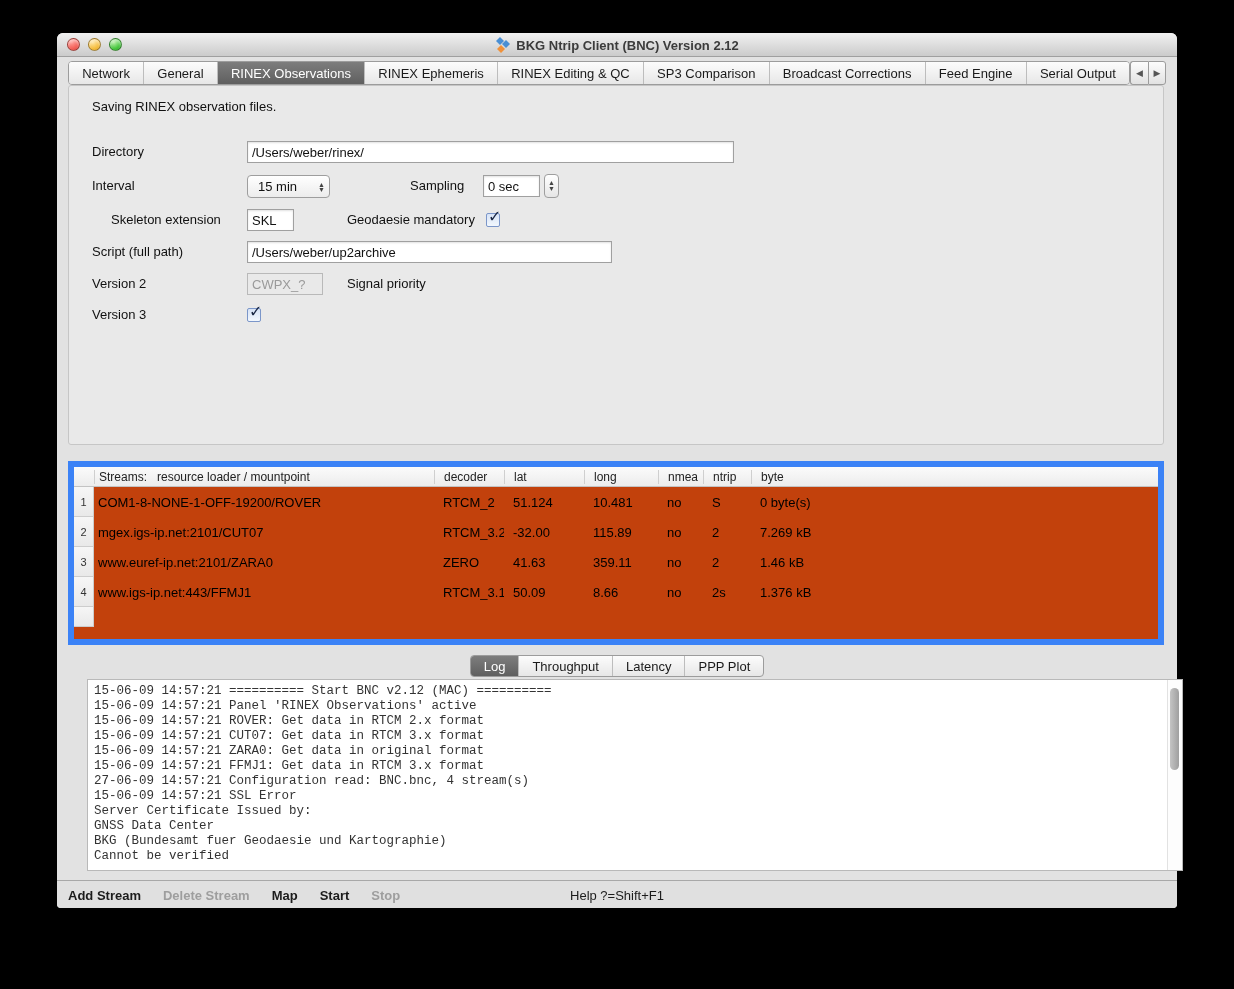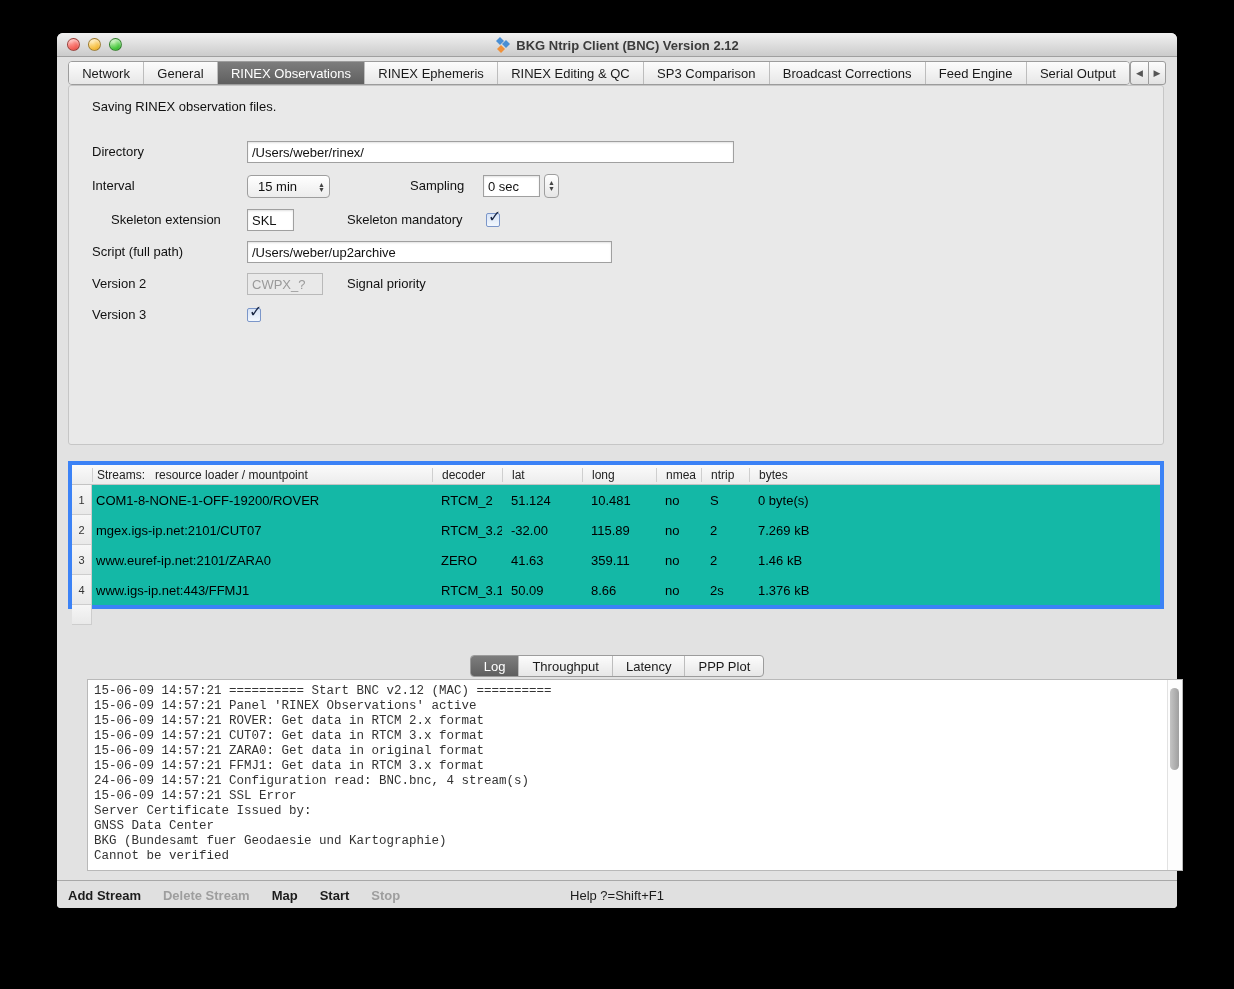--- a/index.html
+++ b/index.html
@@ -55,22 +55,22 @@
   .stepper { position:absolute; width:15px; height:24px; border:1px solid #9e9e9e;
     border-radius:4px; background:linear-gradient(#ffffff,#e6e6e6); display:flex;
     flex-direction:column; align-items:center; justify-content:center; font-size:7px;
     color:#444; line-height:6px; }
   .cbox { position:absolute; width:14px; height:14px; border:1px solid #7b96c9;
     border-radius:2px; background:linear-gradient(#d7e3f6,#f2f7fd); }
   .cbox .check { position:absolute; left:1px; top:-7px; font-size:16px; font-weight:bold;
     color:#16233f; }
 
   
-  .streams { position:absolute; left:11px; top:428px; width:1096px; height:148px;
-    border:4px solid #3b82f6; background:#14b8a6; }
+  .streams { position:absolute; left:11px; top:428px; width:1096px; height:184px;
+    border:6px solid #3b82f6; background:#c2410c; }
   .thead { display:flex; height:20px; background:linear-gradient(#fbfbfb,#ececec);
     border-bottom:1px solid #c3c3c3; font-size:12px; color:#222; align-items:center; }
   .th { border-left:1px solid #cfcfcf; height:14px; display:flex; align-items:center;
     padding-left:9px; white-space:pre; overflow:hidden; }
   .th.first { border-left:none; }
   .trow { display:flex; height:30px; align-items:stretch; font-size:13px; color:#000; }
   .numcell { width:20px; background:linear-gradient(#f6f6f6,#e9e9e9);
     border-right:1px solid #cdcdcd; border-bottom:1px solid #cdcdcd;
     display:flex; align-items:center; justify-content:center;
     font-size:11px; color:#333; }
@@ -169,21 +169,21 @@
   </div>
   <div class="flabel" style="left:353px; top:142px;">Sampling</div>
   <input class="tfield" style="left: 426px; top: 142px; width: 57px;" value="0 sec">
   <div class="stepper" style="left:487px; top:141px;">
     <span>▲</span>
     <span>▼</span>
   </div>
 
   <div class="flabel" style="left:22px; top:176px;margin-left:32px;">Skeleton extension</div>
   <input class="tfield" style="left: 190px; top: 176px; width: 47px;" value="SKL">
-  <div class="flabel" style="left:290px; top:176px;">Skeleton mandatory</div>
+  <div class="flabel" style="left:290px; top:176px;">Geodaesie mandatory</div>
   <div class="cbox" style="left:429px; top:180px;">
     <span class="check">✓</span>
   </div>
 
   <div class="flabel" style="left:35px; top:208px;">Script (full path)</div>
   <input class="tfield" style="left: 190px; top: 208px; width: 365px;" value="/Users/weber/up2archive">
 
   <div class="flabel" style="left:35px; top:240px;">Version 2</div>
   <input class="tfield" disabled="" style="left: 190px; top: 240px; width: 76px;" value="CWPX_?">
   <div class="flabel" style="left:290px; top:240px;">Signal priority</div>
@@ -195,21 +195,21 @@
 
   <div class="streams">
     <div class="thead">
       <div class="th first" style="width:20px; padding-left:0;"></div>
       <div class="th" style="width:340px; padding-left:4px;">Streams:   resource loader / mountpoint</div>
       <div class="th" style="width:70px;">decoder</div>
       <div class="th" style="width:80px;">lat</div>
       <div class="th" style="width:74px;">long</div>
       <div class="th" style="width:45px;">nmea</div>
       <div class="th" style="width:48px;">ntrip</div>
-      <div class="th" style="flex:1;">bytes</div>
+      <div class="th" style="flex:1;">byte</div>
     </div>
 
     <div class="trow">
       <div class="numcell">1</div>
       <div class="td c-mount">COM1-8-NONE-1-OFF-19200/ROVER</div>
       <div class="td c-dec">RTCM_2</div>
       <div class="td c-lat">51.124</div>
       <div class="td c-long">10.481</div>
       <div class="td c-nmea">no</div>
       <div class="td c-ntrip">S</div>
@@ -260,21 +260,21 @@
   </div>
 
   <div class="logarea">
     <div class="loglines">
       <div class="logline">15-06-09 14:57:21 ========== Start BNC v2.12 (MAC) ==========</div>
       <div class="logline">15-06-09 14:57:21 Panel 'RINEX Observations' active</div>
       <div class="logline">15-06-09 14:57:21 ROVER: Get data in RTCM 2.x format</div>
       <div class="logline">15-06-09 14:57:21 CUT07: Get data in RTCM 3.x format</div>
       <div class="logline">15-06-09 14:57:21 ZARA0: Get data in original format</div>
       <div class="logline">15-06-09 14:57:21 FFMJ1: Get data in RTCM 3.x format</div>
-      <div class="logline">24-06-09 14:57:21 Configuration read: BNC.bnc, 4 stream(s)</div>
+      <div class="logline">27-06-09 14:57:21 Configuration read: BNC.bnc, 4 stream(s)</div>
       <div class="logline">15-06-09 14:57:21 SSL Error</div>
       <div class="logline">Server Certificate Issued by:</div>
       <div class="logline">GNSS Data Center</div>
       <div class="logline">BKG (Bundesamt fuer Geodaesie und Kartographie)</div>
       <div class="logline">Cannot be verified</div>
     </div>
     <div class="vscroll">
       <div class="vthumb"></div>
     </div>
   </div>

